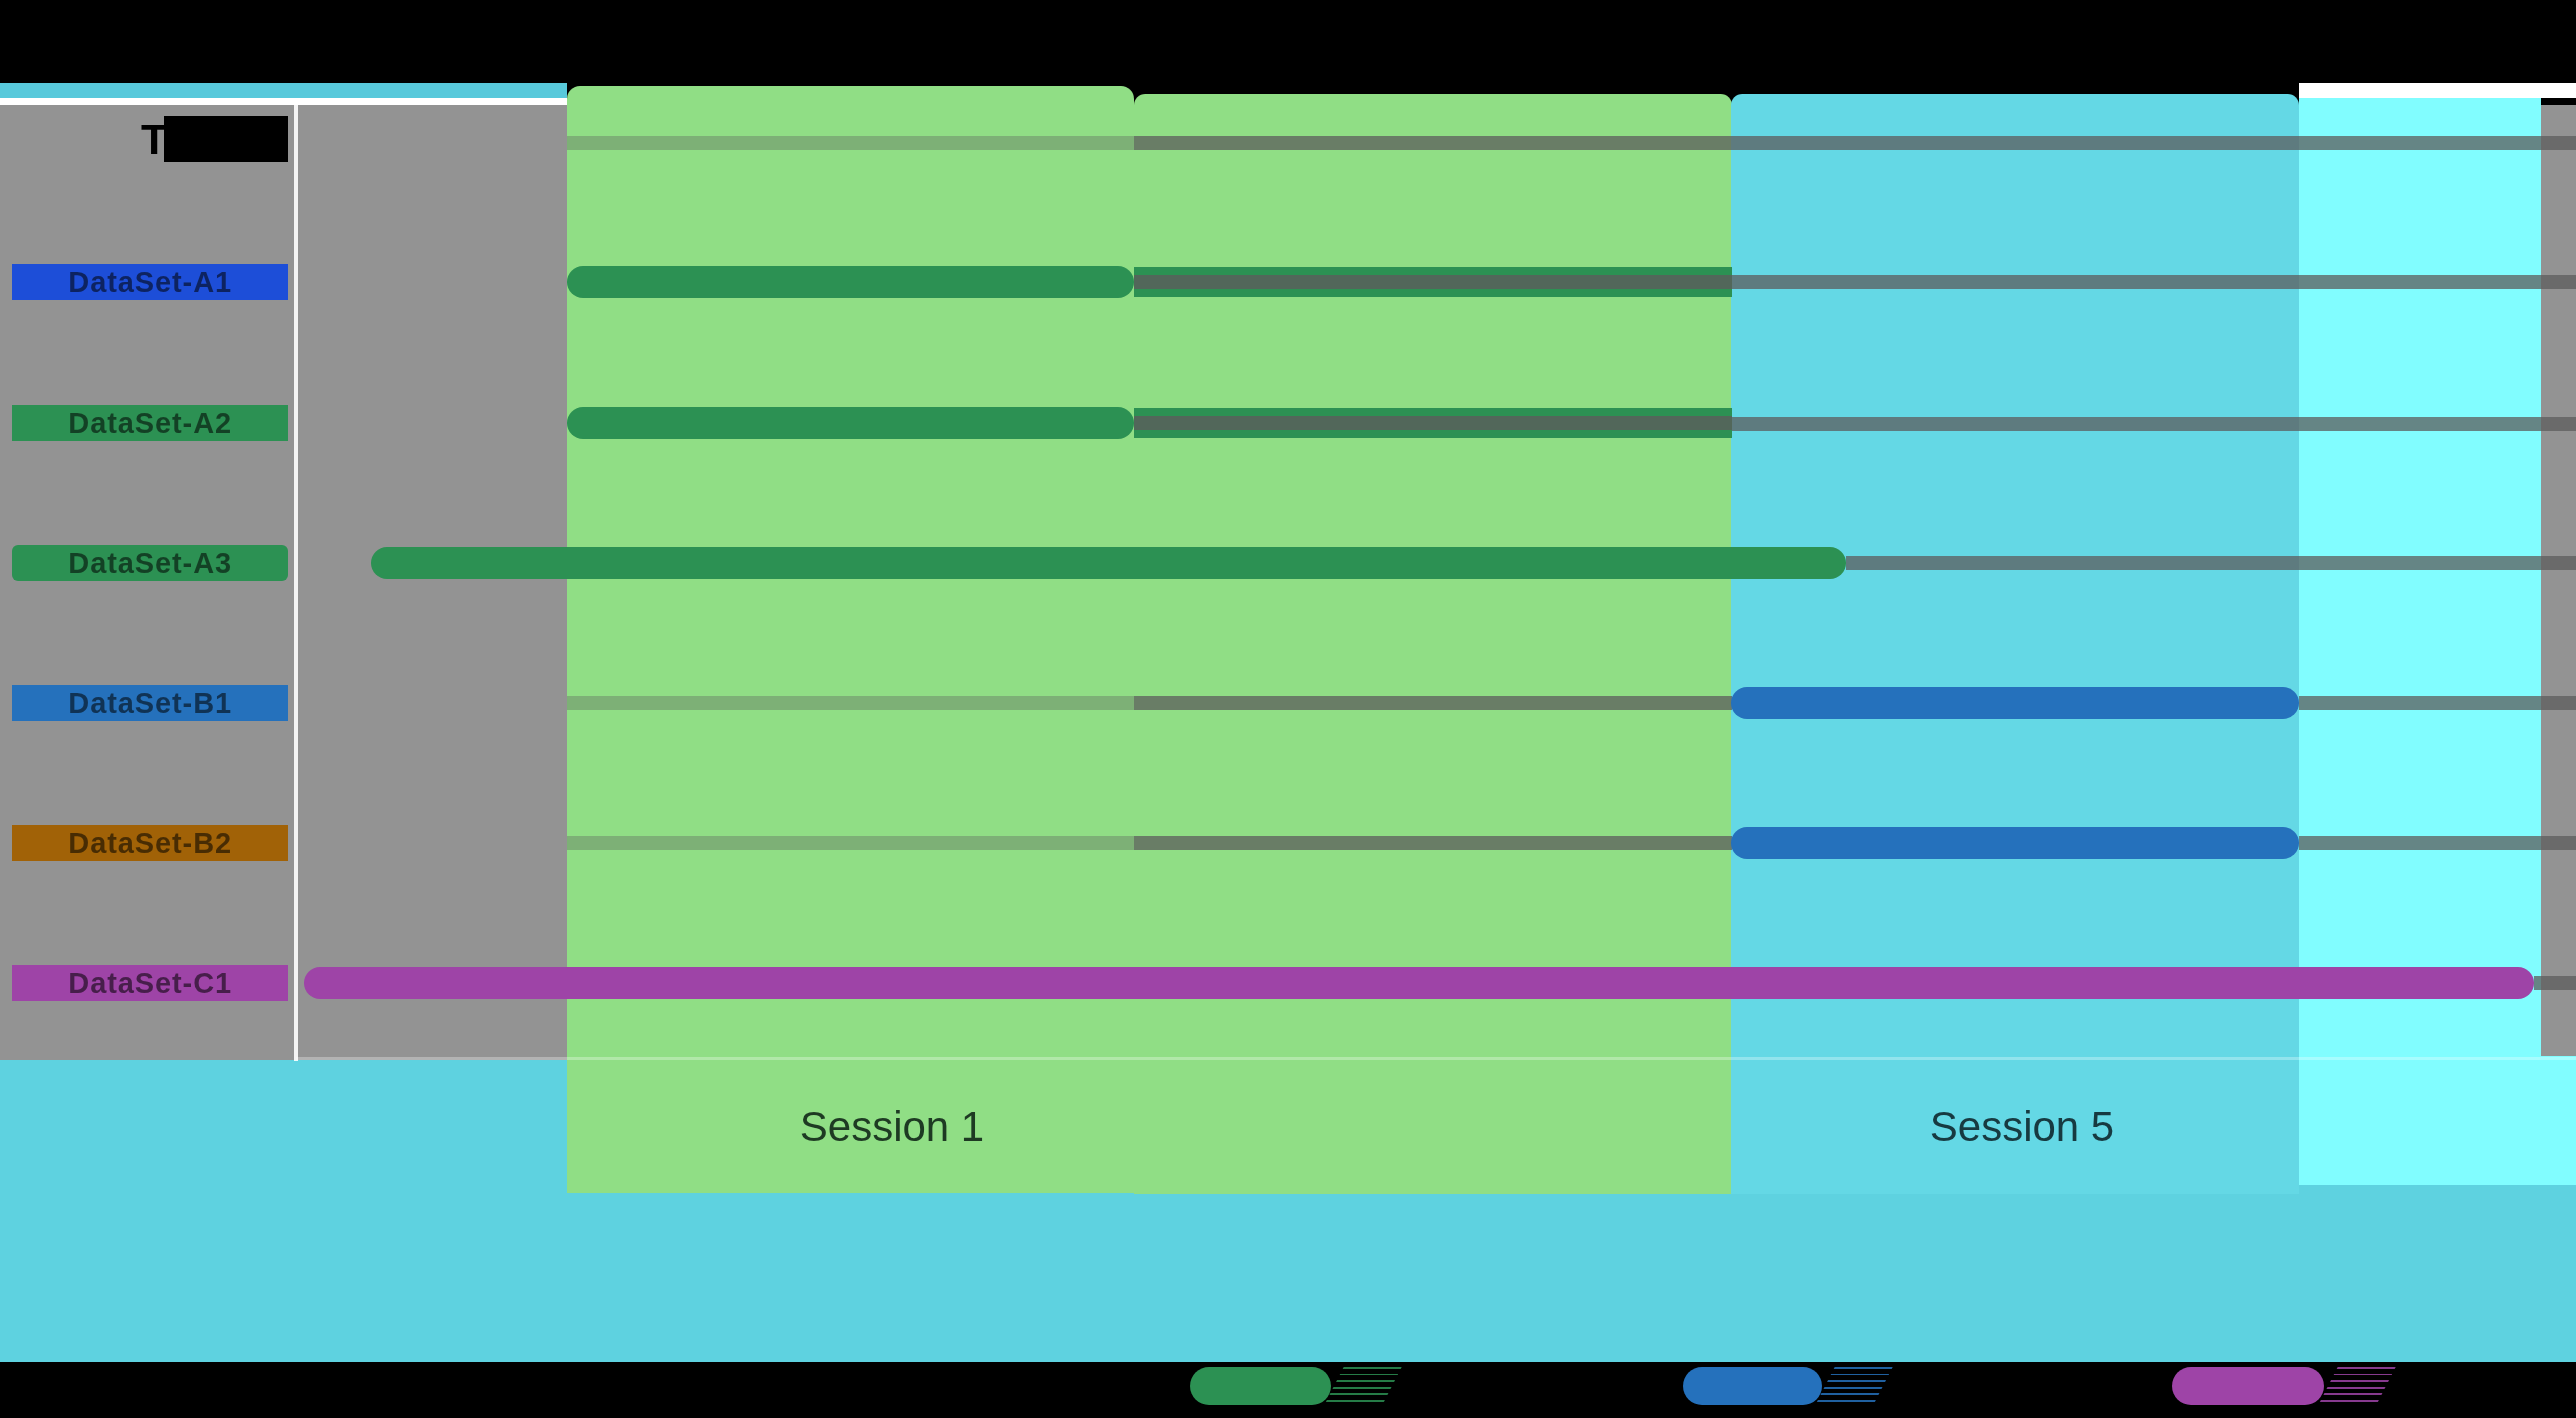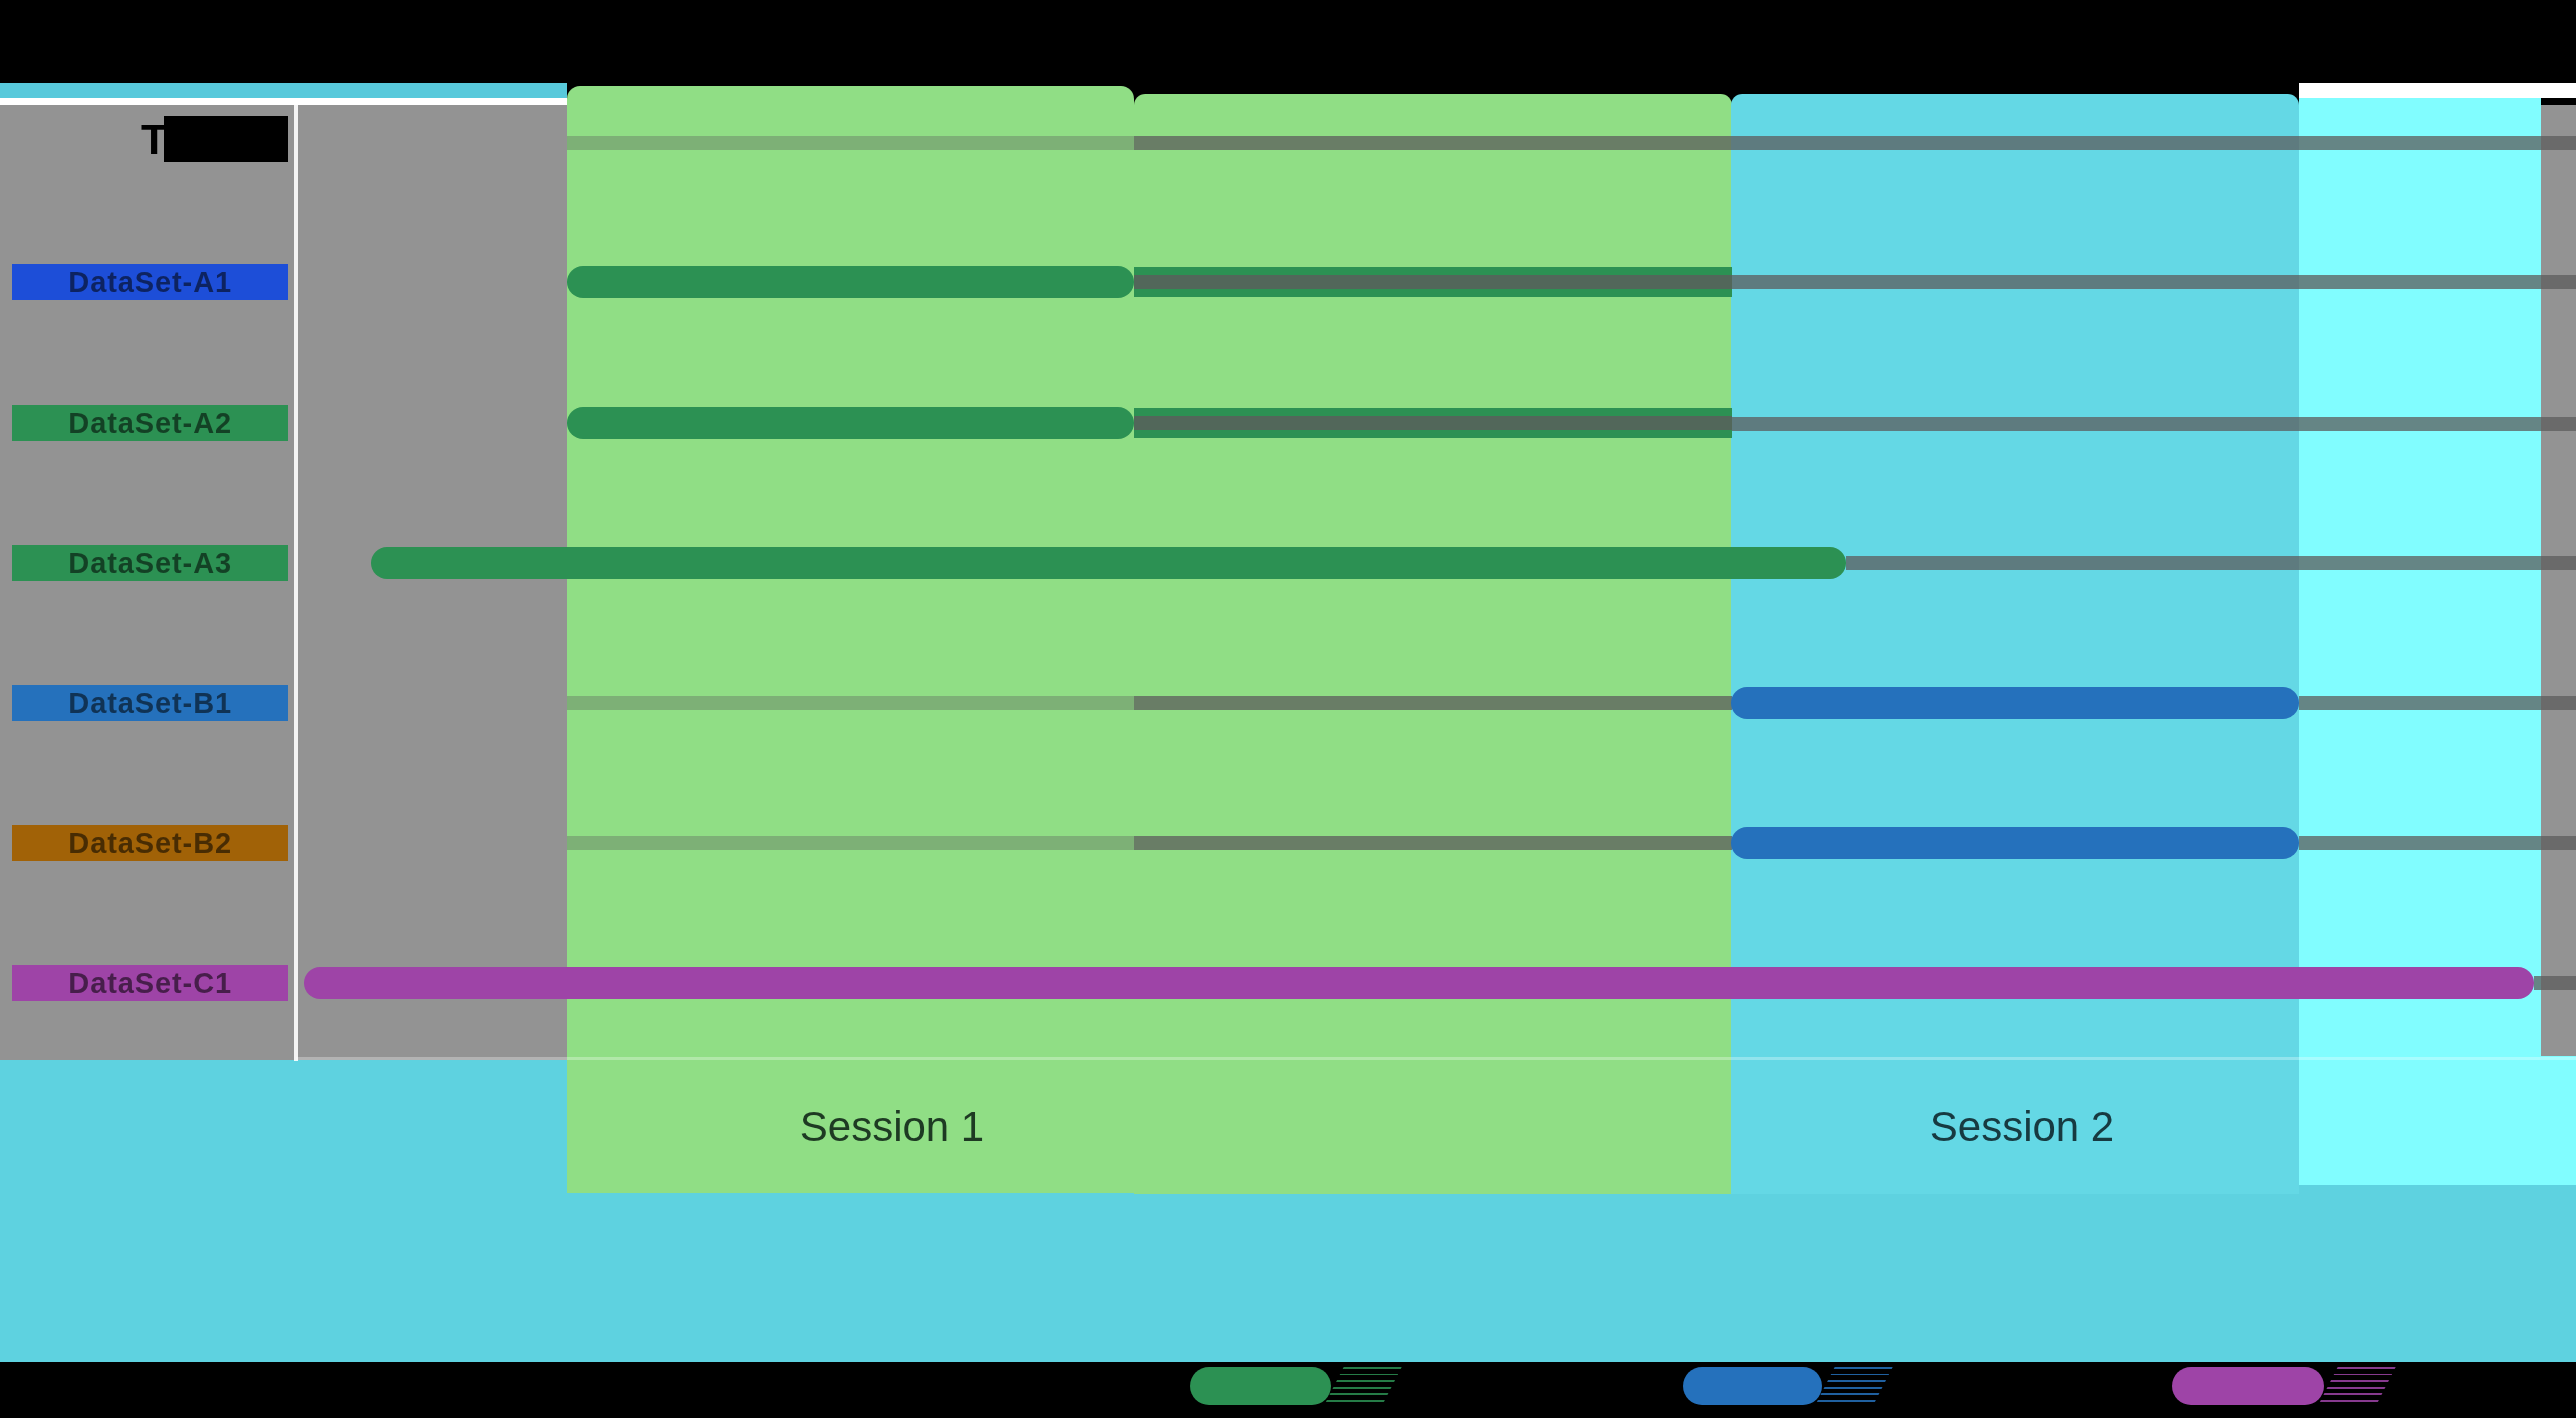--- a/index.html
+++ b/index.html
@@ -88,30 +88,30 @@
       </div>
       <div class="bar" style="left: 567px; width: 567px; top: 407px; background: rgb(44, 145, 83);"></div>
       <div class="bar" style="left: 371px; width: 1475px; top: 547px; background: rgb(44, 145, 83);"></div>
       <div class="bar" style="left: 1731px; width: 568px; top: 687px; background: rgb(37, 113, 188);"></div>
       <div class="bar" style="left: 1731px; width: 568px; top: 827px; background: rgb(37, 113, 188);"></div>
       <div class="bar" style="left: 304px; width: 2230px; top: 967px; background: rgb(158, 68, 167);"></div>
     </div>
 
   <div class="row-label" id="rl0" style="top: 264px; background: #1d4ed8;">DataSet-A1</div>
   <div class="row-label" id="rl1" style="top: 405px; background: rgb(44, 145, 83);">DataSet-A2</div>
-  <div class="row-label" id="rl2" style="top: 545px; background: rgb(44, 145, 83);">DataSet-A3</div>
+  <div class="row-label" id="rl2" style="top: 545px; background: rgb(44, 145, 83); border-radius: 6px;">DataSet-A3</div>
   <div class="row-label" id="rl3" style="top: 685px; background: rgb(37, 113, 188);">DataSet-B1</div>
   <div class="row-label" id="rl4" style="top: 825px; background: #a16207;">DataSet-B2</div>
   <div class="row-label" id="rl5" style="top: 965px; background: rgb(158, 68, 167);">DataSet-C1</div>
 
   <div class="abs title-t">T</div>
   <div class="abs title-redaction"></div>
 
   <div class="session-label s1" style="left:852px;top:1127px;margin-left:40px;">Session 1</div>
-  <div class="session-label s2" style="left:2022px;top:1127px;">Session 2</div>
+  <div class="session-label s2" style="left:2022px;top:1127px;">Session 5</div>
 
   <div id="legend">
       <div class="legend-pill" style="left: 1190px; top: 1367px; width: 141px; background: rgb(44, 145, 83);"></div>
       <div class="legend-slash" style="left: 1334px; top: 1367px; background: repeating-linear-gradient(rgb(44, 145, 83) 0px, rgb(44, 145, 83) 1.9px, transparent 1.9px, transparent 6.6px);"></div>
       <div class="legend-pill" style="left: 1683px; top: 1367px; width: 139px; background: rgb(37, 113, 188);"></div>
       <div class="legend-slash" style="left: 1825px; top: 1367px; background: repeating-linear-gradient(rgb(37, 113, 188) 0px, rgb(37, 113, 188) 1.9px, transparent 1.9px, transparent 6.6px);"></div>
       <div class="legend-pill" style="left: 2172px; top: 1367px; width: 152px; background: rgb(158, 68, 167);"></div>
       <div class="legend-slash" style="left: 2328px; top: 1367px; background: repeating-linear-gradient(rgb(158, 68, 167) 0px, rgb(158, 68, 167) 1.9px, transparent 1.9px, transparent 6.6px);"></div>
     </div>
 

